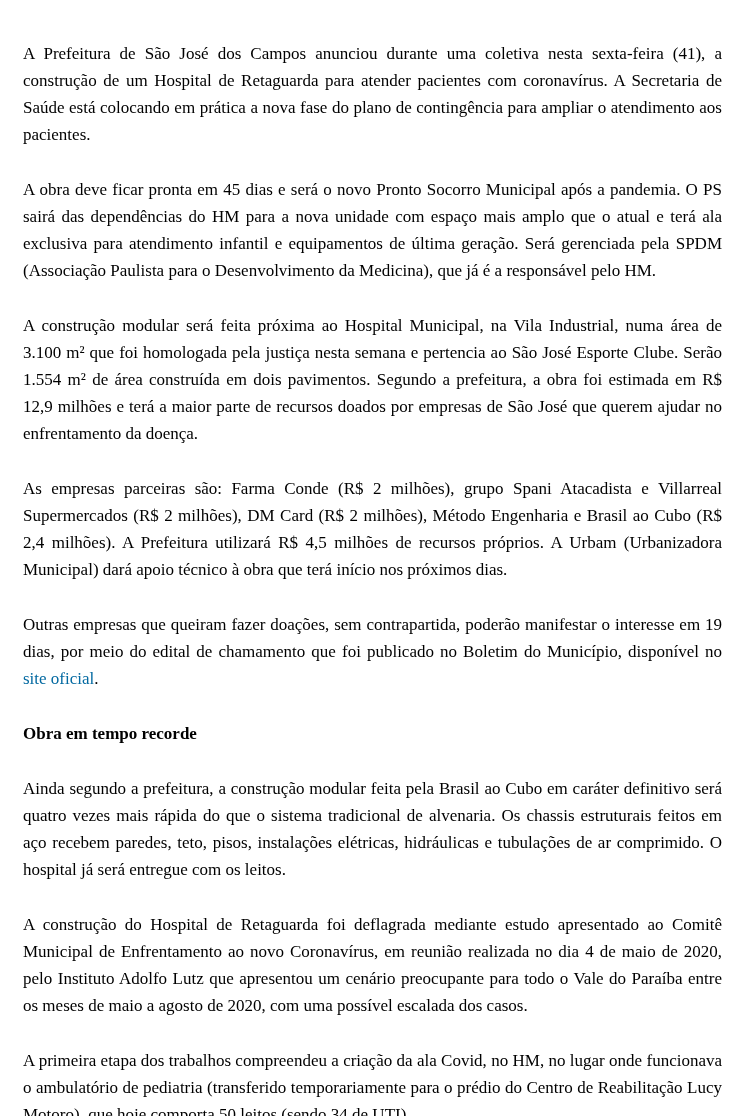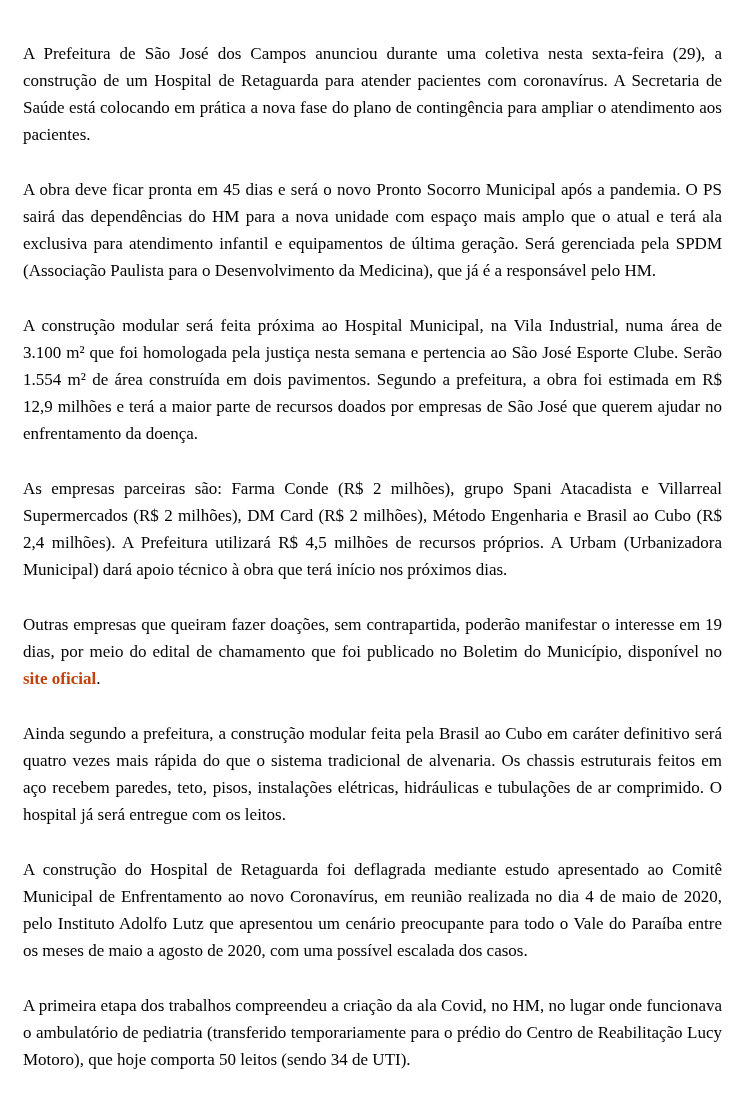--- a/index.html
+++ b/index.html
@@ -22,42 +22,43 @@
     text-align: justify;
     margin: 0 0 28px 0;
   }
   .section-heading {
     font-size: 17px;
     line-height: 27px;
     font-weight: bold;
     margin: 0 0 28px 0;
   }
   a.inline-link {
-    color: #c2410c;
-    font-weight: bold;
+    color: #0369a1;
+    font-weight: normal;
     text-decoration: none;
     cursor: pointer;
   }
 </style>
 </head>
 <body>
 
 <div class="page">
   <div class="article">
 
-    <p>A Prefeitura de São José dos Campos anunciou durante uma coletiva nesta sexta-feira (29), a construção de um Hospital de Retaguarda para atender pacientes com coronavírus. A Secretaria de Saúde está colocando em prática a nova fase do plano de contingência para ampliar o atendimento aos pacientes.</p>
+    <p>A Prefeitura de São José dos Campos anunciou durante uma coletiva nesta sexta-feira (41), a construção de um Hospital de Retaguarda para atender pacientes com coronavírus. A Secretaria de Saúde está colocando em prática a nova fase do plano de contingência para ampliar o atendimento aos pacientes.</p>
 
     <p>A obra deve ficar pronta em 45 dias e será o novo Pronto Socorro Municipal após a pandemia. O PS sairá das dependências do HM para a nova unidade com espaço mais amplo que o atual e terá ala exclusiva para atendimento infantil e equipamentos de última geração. Será gerenciada pela SPDM (Associação Paulista para o Desenvolvimento da Medicina), que já é a responsável pelo HM.</p>
 
     <p>A construção modular será feita próxima ao Hospital Municipal, na Vila Industrial, numa área de 3.100 m² que foi homologada pela justiça nesta semana e pertencia ao São José Esporte Clube. Serão 1.554 m² de área construída em dois pavimentos. Segundo a prefeitura, a obra foi estimada em R$ 12,9 milhões e terá a maior parte de recursos doados por empresas de São José que querem ajudar no enfrentamento da doença.</p>
 
     <p>As empresas parceiras são: Farma Conde (R$ 2 milhões), grupo Spani Atacadista e Villarreal Supermercados (R$ 2 milhões), DM Card (R$ 2 milhões), Método Engenharia e Brasil ao Cubo (R$ 2,4 milhões). A Prefeitura utilizará R$ 4,5 milhões de recursos próprios. A Urbam (Urbanizadora Municipal) dará apoio técnico à obra que terá início nos próximos dias.</p>
 
     <p><span>Outras empresas que queiram fazer doações, sem contrapartida, poderão manifestar o interesse em 19 dias, por meio do edital de chamamento que foi publicado no Boletim do Município, disponível no </span><a href="#" class="inline-link">site oficial</a><span>.</span></p>
 
+    <h3 class="section-heading">Obra em tempo recorde</h3>
 
     <p>Ainda segundo a prefeitura, a construção modular feita pela Brasil ao Cubo em caráter definitivo será quatro vezes mais rápida do que o sistema tradicional de alvenaria. Os chassis estruturais feitos em aço recebem paredes, teto, pisos, instalações elétricas, hidráulicas e tubulações de ar comprimido. O hospital já será entregue com os leitos.</p>
 
     <p>A construção do Hospital de Retaguarda foi deflagrada mediante estudo apresentado ao Comitê Municipal de Enfrentamento ao novo Coronavírus, em reunião realizada no dia 4 de maio de 2020, pelo Instituto Adolfo Lutz que apresentou um cenário preocupante para todo o Vale do Paraíba entre os meses de maio a agosto de 2020, com uma possível escalada dos casos.</p>
 
     <p>A primeira etapa dos trabalhos compreendeu a criação da ala Covid, no HM, no lugar onde funcionava o ambulatório de pediatria (transferido temporariamente para o prédio do Centro de Reabilitação Lucy Motoro), que hoje comporta 50 leitos (sendo 34 de UTI).</p>
 
   </div>
 </div>
 

